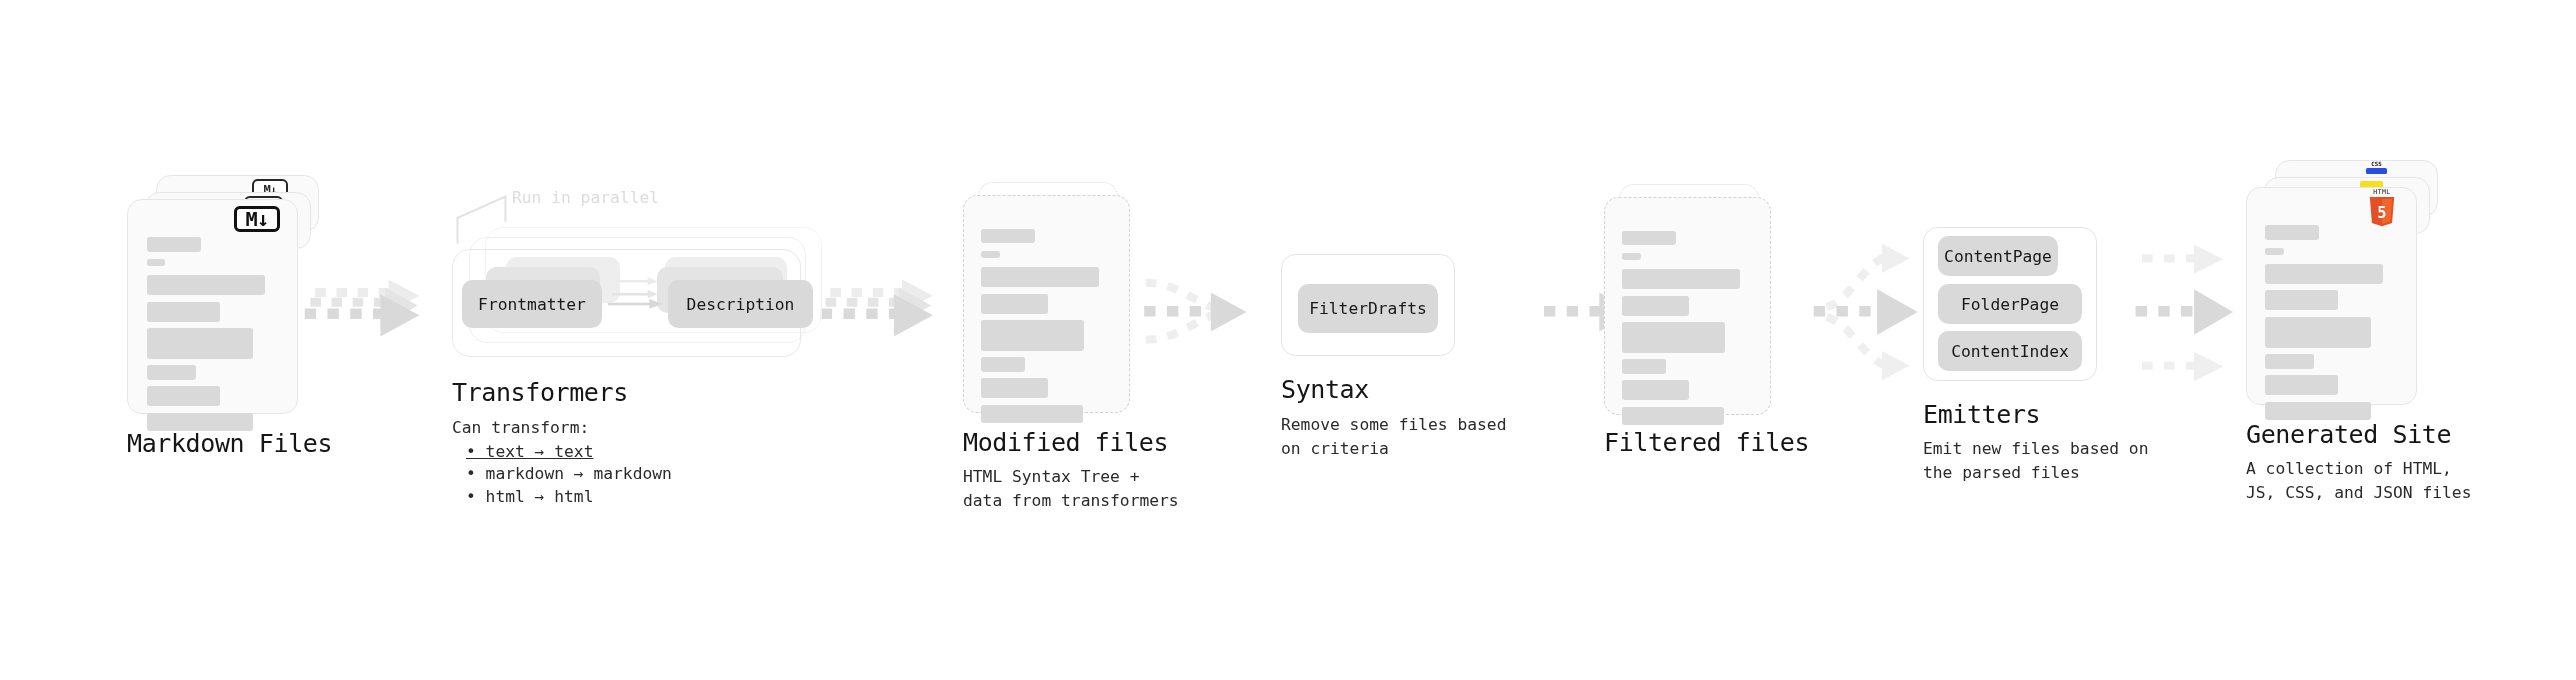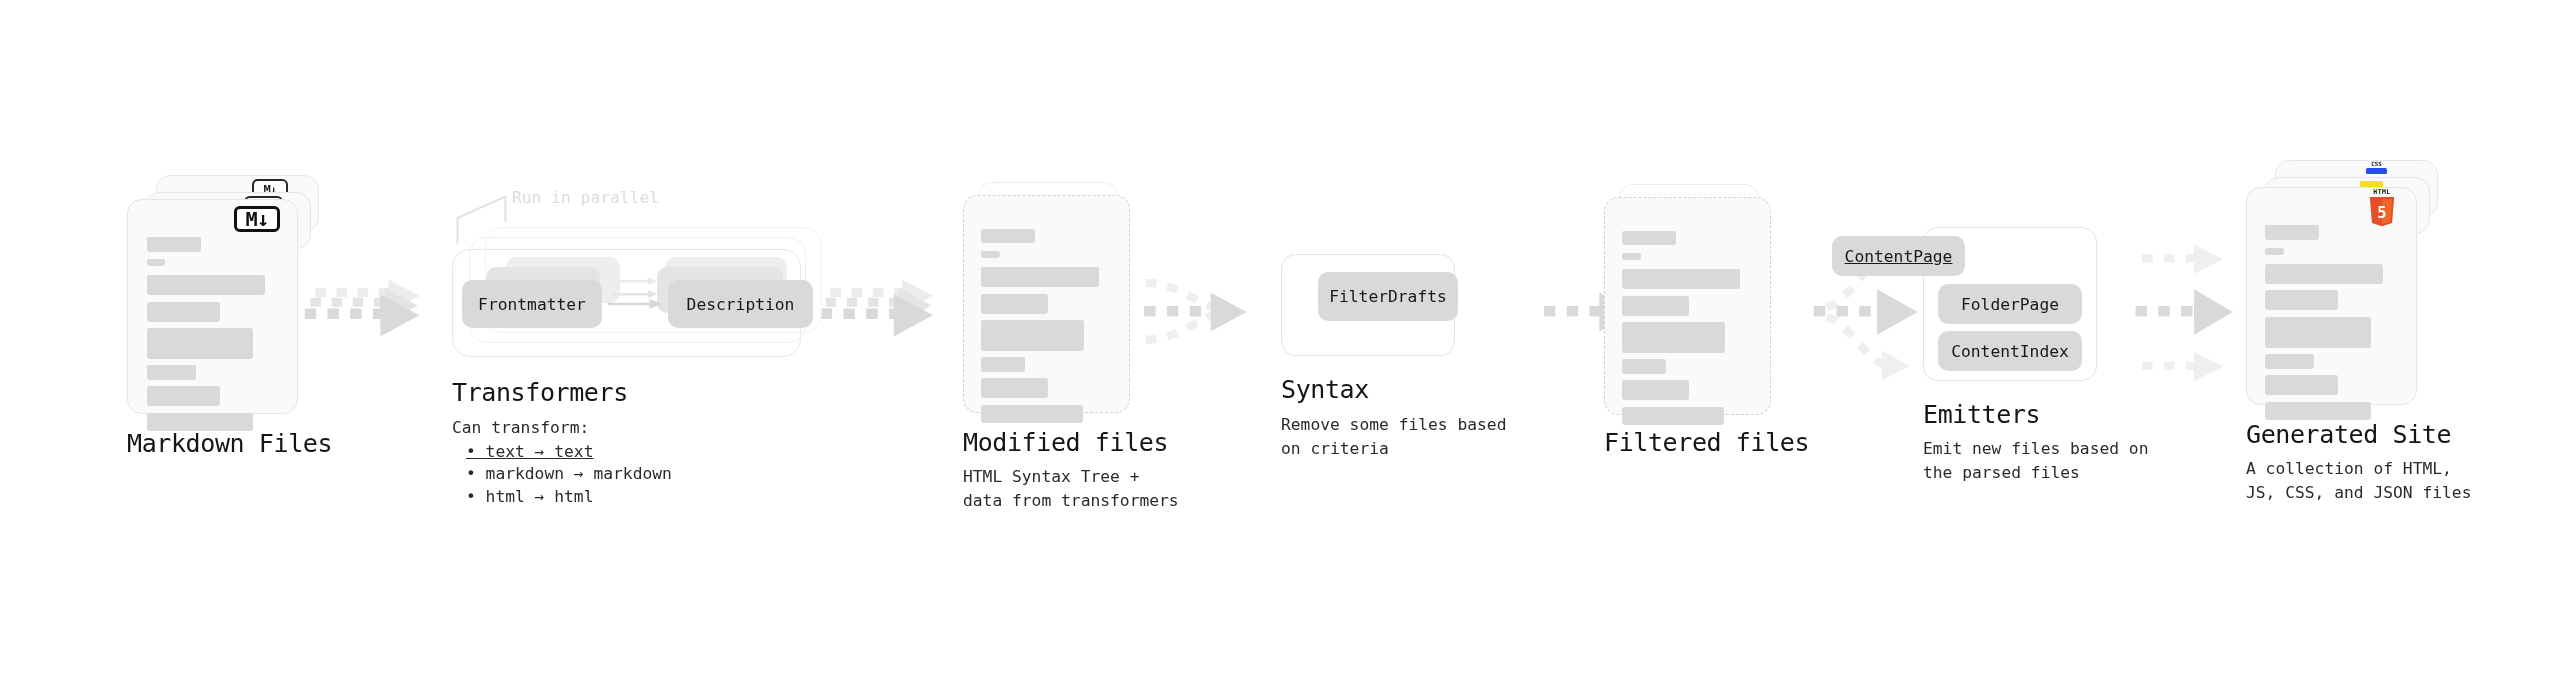--- a/index.html
+++ b/index.html
@@ -38,21 +38,21 @@
   .svg-layer{position:absolute;left:0;top:0;width:2576px;height:681px;pointer-events:none;}
 
   
   .mdbadge{position:absolute;display:flex;align-items:center;justify-content:center;
            border:3.3px solid #111;border-radius:5.7px;background:#fff;
            font-weight:bold;font-size:20.3px;letter-spacing:-0.8px;color:#111;box-sizing:border-box;}
   .mdbadge.faint{opacity:.9;}
 
   
   .h5{position:absolute;width:28px;height:32.5px;}
-  .h5 .cap{position:absolute;top:-9px;left:0;width:28px;text-align:center;font-size:6.5px;font-weight:bold;letter-spacing:0.4px;color:#111;}
+  .h5 .cap{position:absolute;top:-9px;left:0;width:28px;text-align:center;font-size:6.5px;font-weight:normal;letter-spacing:0.4px;color:#111;}
   .jsbadge{position:absolute;background:#f7df1e;border-radius:1.6px;}
   .cssbadge{position:absolute;background:#264de4;border-radius:1.6px;}
   .cssbadge .t{position:absolute;top:-7.3px;left:0;width:100%;text-align:center;font-size:5.7px;font-weight:bold;color:#111;}
 
   .bullets{position:absolute;font-size:16.3px;line-height:23.6px;color:#2a2a2a;white-space:pre;}
 </style>
 </head>
 <body>
 
 <div class="stage">
@@ -178,21 +178,21 @@
       <div class="skeleton" style="left:17px;top:182px;width:67px;height:20.3px;"></div>
       <div class="skeleton" style="left:17px;top:209px;width:102px;height:18px;"></div>
     </div>
     <div class="title" style="left:963px;top:428px;">Modified files</div>
     <div class="caption" style="left:963px;top:465px;">HTML Syntax Tree +
 data from transformers</div>
   </div>
 
   <div>
     <div class="doc plain" style="left:1281px;top:254px;width:174px;height:102px;border-color:#e3e3e3;"></div>
-    <div class="chip" style="left:1298px;top:272px;width:140px;height:49px;margin-left:20px;">FilterDrafts</div>
+    <div class="chip" style="left:1298px;top:284px;width:140px;height:49px;">FilterDrafts</div>
     <div class="title" style="left:1281px;top:375px;">Syntax</div>
     <div class="caption" style="left:1281px;top:413px;">Remove some files based
 on criteria</div>
   </div>
 
   <div>
     <div class="doc dotted" style="left:1619px;top:184px;width:140px;height:49px;"></div>
     <div class="doc dashed" style="left:1604px;top:197px;width:167px;height:218px;">
       <div class="skeleton" style="left:17px;top:32.5px;width:54px;height:14.6px;"></div>
       <div class="skeleton" style="left:17px;top:55px;width:18.7px;height:6.5px;"></div>
@@ -201,21 +201,21 @@
       <div class="skeleton" style="left:17px;top:124px;width:103px;height:31px;"></div>
       <div class="skeleton" style="left:17px;top:161px;width:44px;height:14.6px;"></div>
       <div class="skeleton" style="left:17px;top:182px;width:67px;height:20.3px;"></div>
       <div class="skeleton" style="left:17px;top:209px;width:102px;height:18px;"></div>
     </div>
     <div class="title" style="left:1604px;top:428px;">Filtered files</div>
   </div>
 
   <div>
     <div class="doc plain" style="left:1923px;top:227px;width:174px;height:154px;border-color:#e3e3e3;"></div>
-    <div class="chip" style="left:1832px;top:236px;width:133px;height:40px;text-decoration:underline;">ContentPage</div>
+    <div class="chip" style="left:1938px;top:236px;width:120px;height:40px;">ContentPage</div>
     <div class="chip" style="left:1938px;top:284px;width:144px;height:40px;">FolderPage</div>
     <div class="chip" style="left:1938px;top:331px;width:144px;height:40px;">ContentIndex</div>
     <div class="title" style="left:1923px;top:400px;">Emitters</div>
     <div class="caption" style="left:1923px;top:437px;">Emit new files based on
 the parsed files</div>
   </div>
 
   <div>
     <div class="doc" style="left:2275px;top:160px;width:163px;height:57px;"></div>
     <div class="cssbadge" style="left:2366px;top:168px;width:21px;height:5.7px;">

